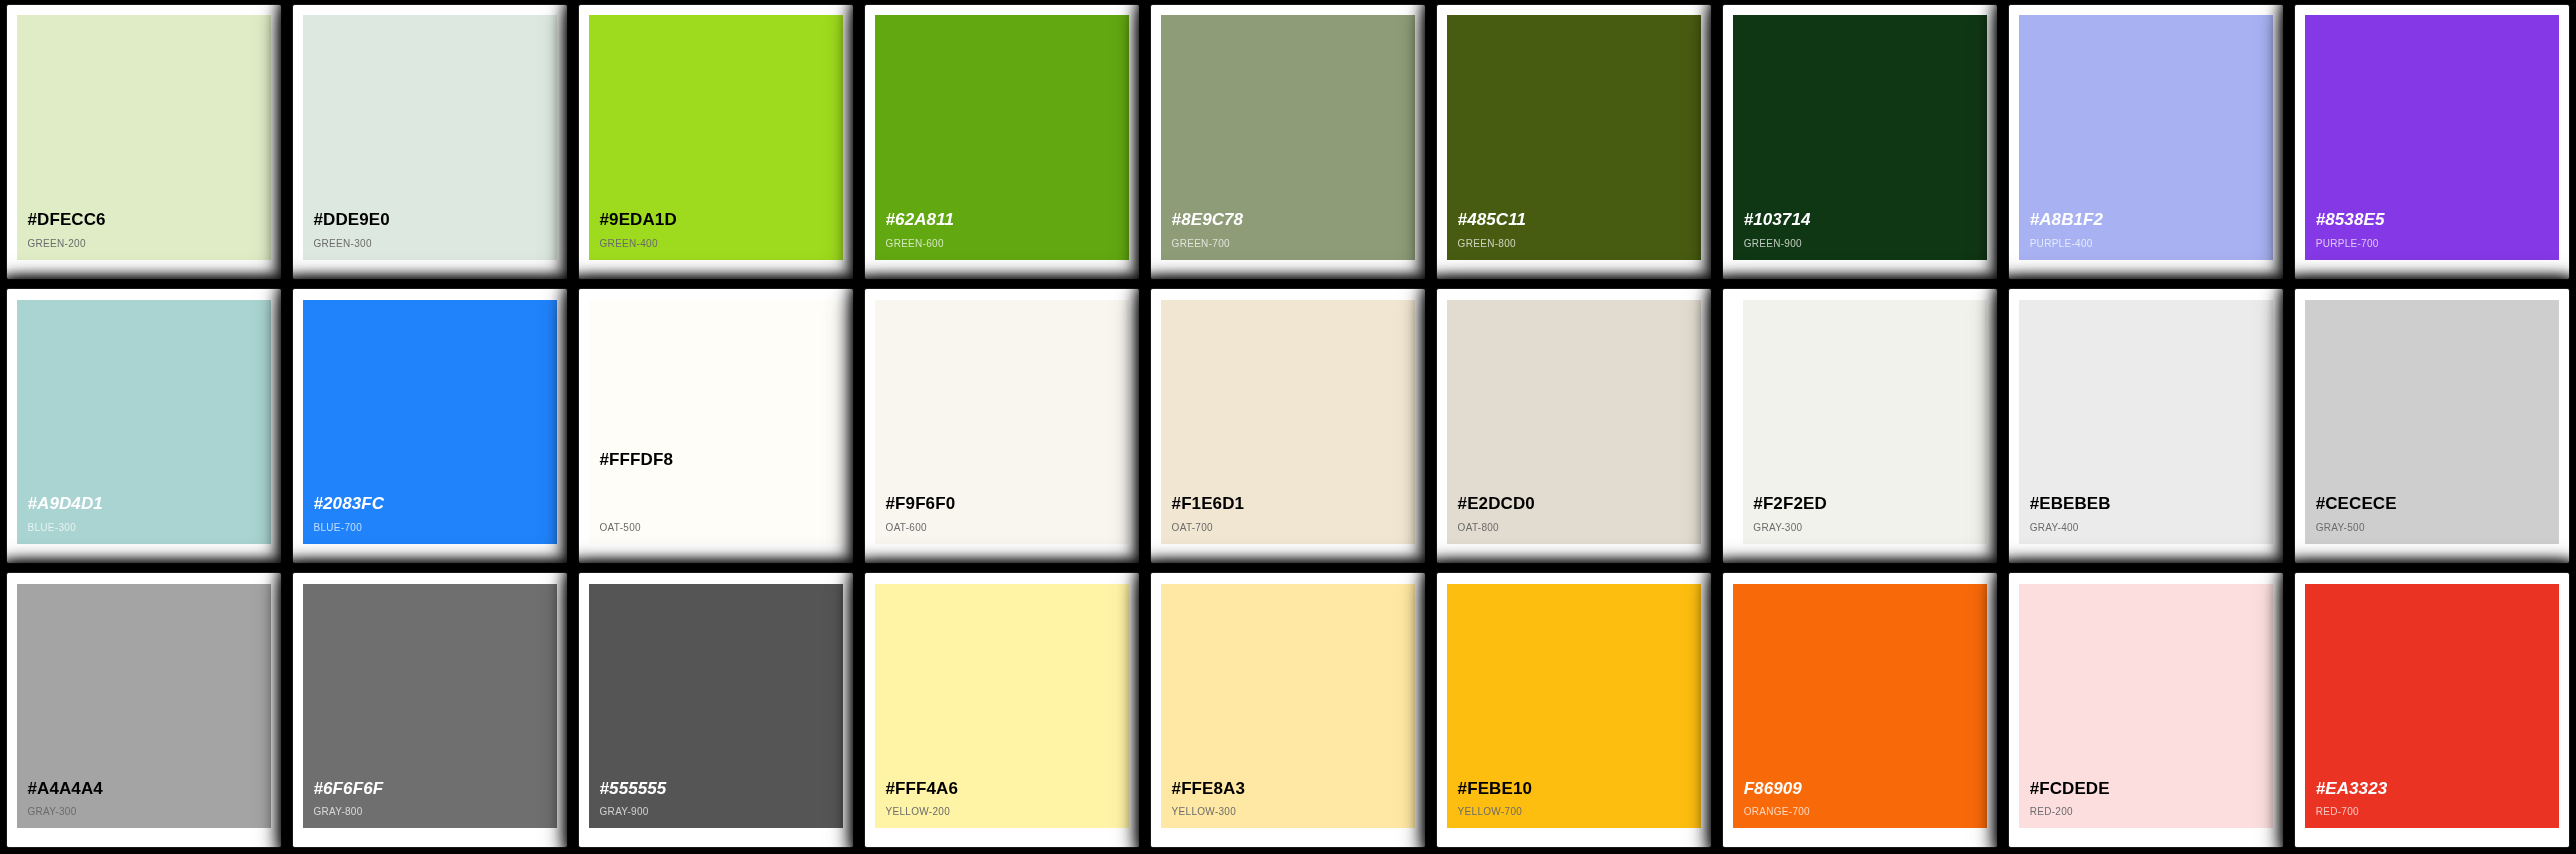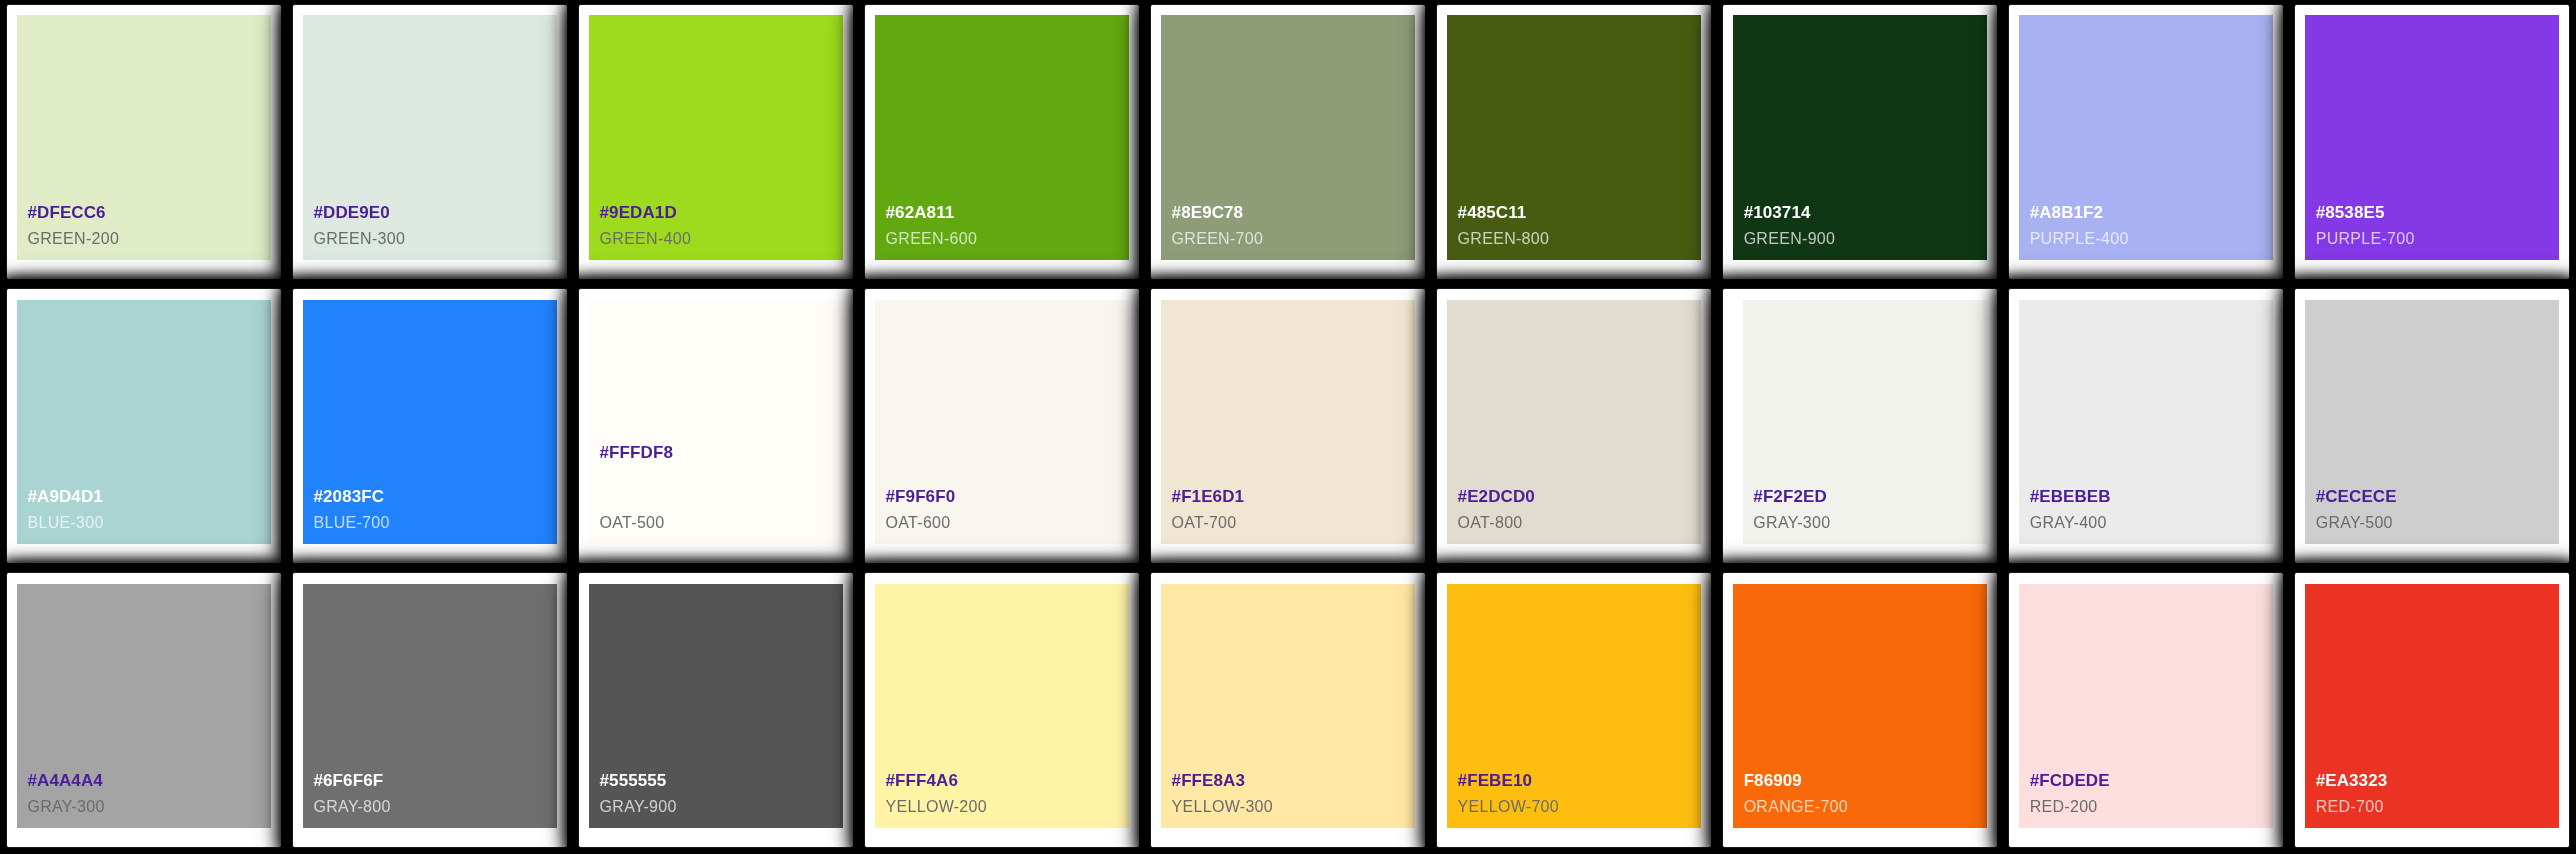--- a/index.html
+++ b/index.html
@@ -58,33 +58,33 @@
 
   .swatch-hex {
     font-size: 17px;
     font-weight: 700;
     letter-spacing: 0.1px;
     line-height: 1.25;
     white-space: nowrap;
   }
 
   .swatch-name {
-    font-size: 16px;
+    font-size: 10px;
     font-weight: 400;
     letter-spacing: 0.3px;
     line-height: 1.3;
     margin-top: 6px;
     white-space: nowrap;
   }
 
   
-  .tone-dark .swatch-hex  { color: #4c1d95; }
+  .tone-dark .swatch-hex  { color: #000000; }
   .tone-dark .swatch-name { color: #6b6b6b; }
 
-  .tone-light .swatch-hex  { color: #ffffff; }
+  .tone-light .swatch-hex  { color: #ffffff; font-style: italic; }
   .tone-light .swatch-name { color: rgba(255,255,255,0.72); }
 </style>
 </head>
 <body>
 
 <div id="palette-grid" style="background: rgb(0, 0, 0); grid-template-columns: repeat(9, 1fr); grid-template-rows: repeat(3, 1fr);">
     <div class="swatch-card" style="background: rgb(255, 255, 255);">
       <div class="swatch-chip tone-dark" style="background-color: rgb(223, 236, 198);">
         <div class="swatch-hex">#DFECC6</div>
         <div class="swatch-name">GREEN-200</div>

